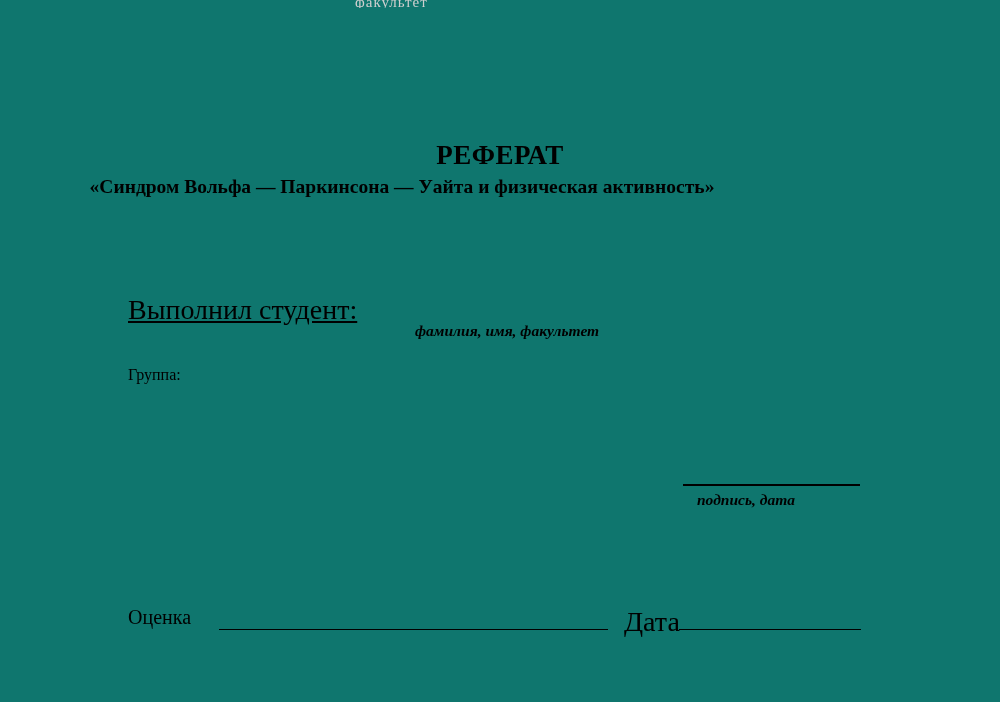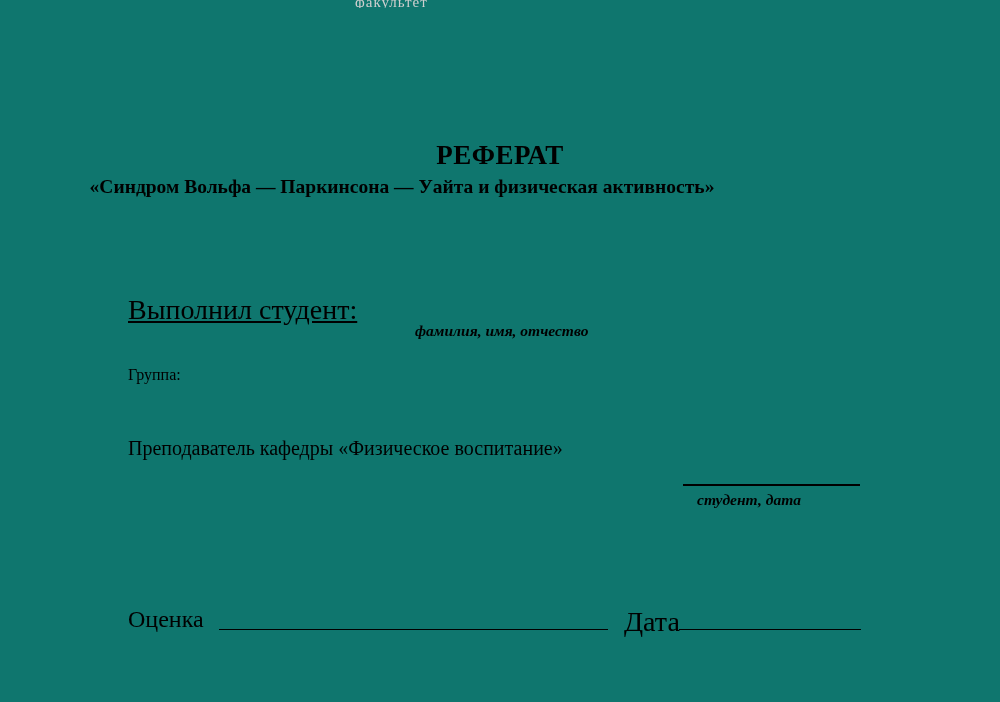--- a/index.html
+++ b/index.html
@@ -106,21 +106,21 @@
     top: 491px;
     font-size: 15.5px;
     font-style: italic;
     font-weight: bold;
   }
 
   .lbl-mark {
     position: absolute;
     left: 128px;
     top: 606px;
-    font-size: 24px;
+    font-size: 20px;
   }
 
   .mark-line {
     position: absolute;
     left: 219px;
     top: 629px;
     width: 389px;
     height: 0;
     border-top: 1.5px solid #000000;
   }
@@ -147,29 +147,28 @@
 <div class="page">
 
   <div class="top-fragment">факультет</div>
 
   <div class="title">РЕФЕРАТ</div>
 
   <div class="subtitle">«Синдром Вольфа — Паркинсона — Уайта и физическая активность»</div>
 
   <div class="lbl-student">Выполнил студент:</div>
 
-  <div class="hint-fio">фамилия, имя, отчество</div>
+  <div class="hint-fio">фамилия, имя, факультет</div>
 
   <div class="lbl-group">Группа:</div>
 
-  <div class="lbl-teacher">Преподаватель кафедры «Физическое воспитание»</div>
 
   <div class="sign-line"></div>
 
-  <div class="hint-sign">студент, дата</div>
+  <div class="hint-sign">подпись, дата</div>
 
   <div class="lbl-mark">Оценка</div>
 
   <div class="mark-line"></div>
 
   <div class="lbl-date">Дата</div>
 
   <div class="date-line"></div>
 
 </div>

